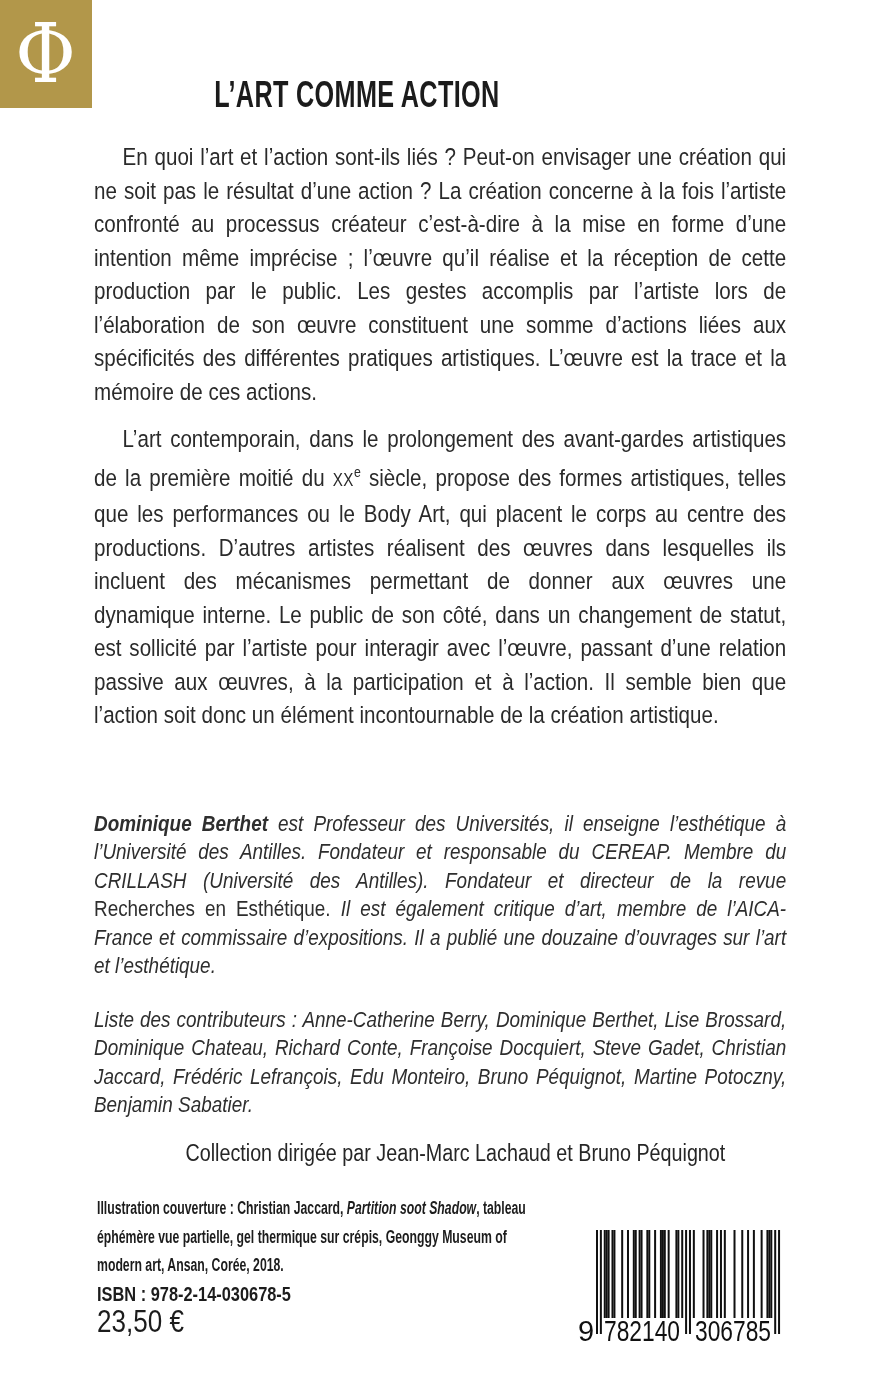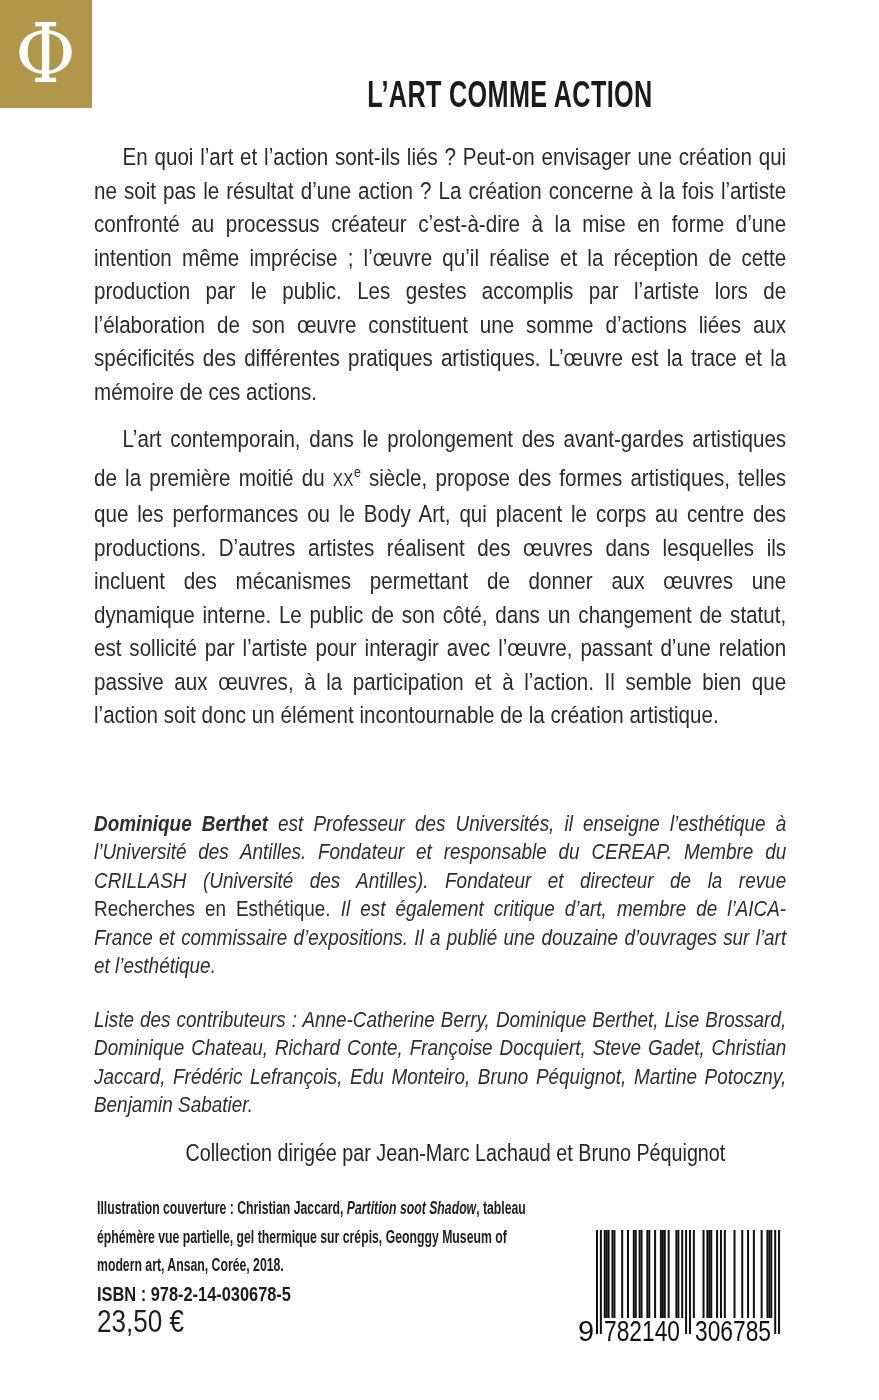--- a/index.html
+++ b/index.html
@@ -4,21 +4,21 @@
 <style>
   html,body{margin:0;padding:0;background:#fff;}
   .page{
     position:relative;width:879px;height:1400px;background:#fff;overflow:hidden;
     font-family:"Liberation Sans","DejaVu Sans",sans-serif;color:#282828;
   }
   
   .logo-square{position:absolute;left:0;top:0;width:92px;height:108px;display:flex;align-items:center;justify-content:center;}
   .phi{font-family:"DejaVu Serif","Liberation Serif",serif;font-size:82px;line-height:108px;color:#ffffff;transform:scaleX(.9);}
   
-  .title{position:absolute;left:0;top:74px;width:714px;text-align:right;color:#1b1b1b;}
+  .title{position:absolute;left:0;top:74px;width:714px;text-align:center;color:#1b1b1b;}
   .title span{display:inline-block;font-size:36px;font-weight:700;letter-spacing:.5px;transform:scaleX(.7);transform-origin:center top;white-space:nowrap;}
   
   .synopsis{position:absolute;left:94px;top:140px;width:824px;transform:scaleX(.84);transform-origin:0 0;}
   .synopsis p{margin:0;font-size:24.5px;line-height:33.5px;text-align:justify;text-indent:34px;color:#2a2a2a;}
   .synopsis p + p{margin-top:14px;}
   
   .bio,.contributors{position:absolute;left:94px;width:824px;transform:scaleX(.84);transform-origin:0 0;
     font-size:22.5px;line-height:28.4px;text-align:justify;color:#2e2e2e;}
   .bio{top:810px;}
   .contributors{top:1006px;font-style:italic;}

